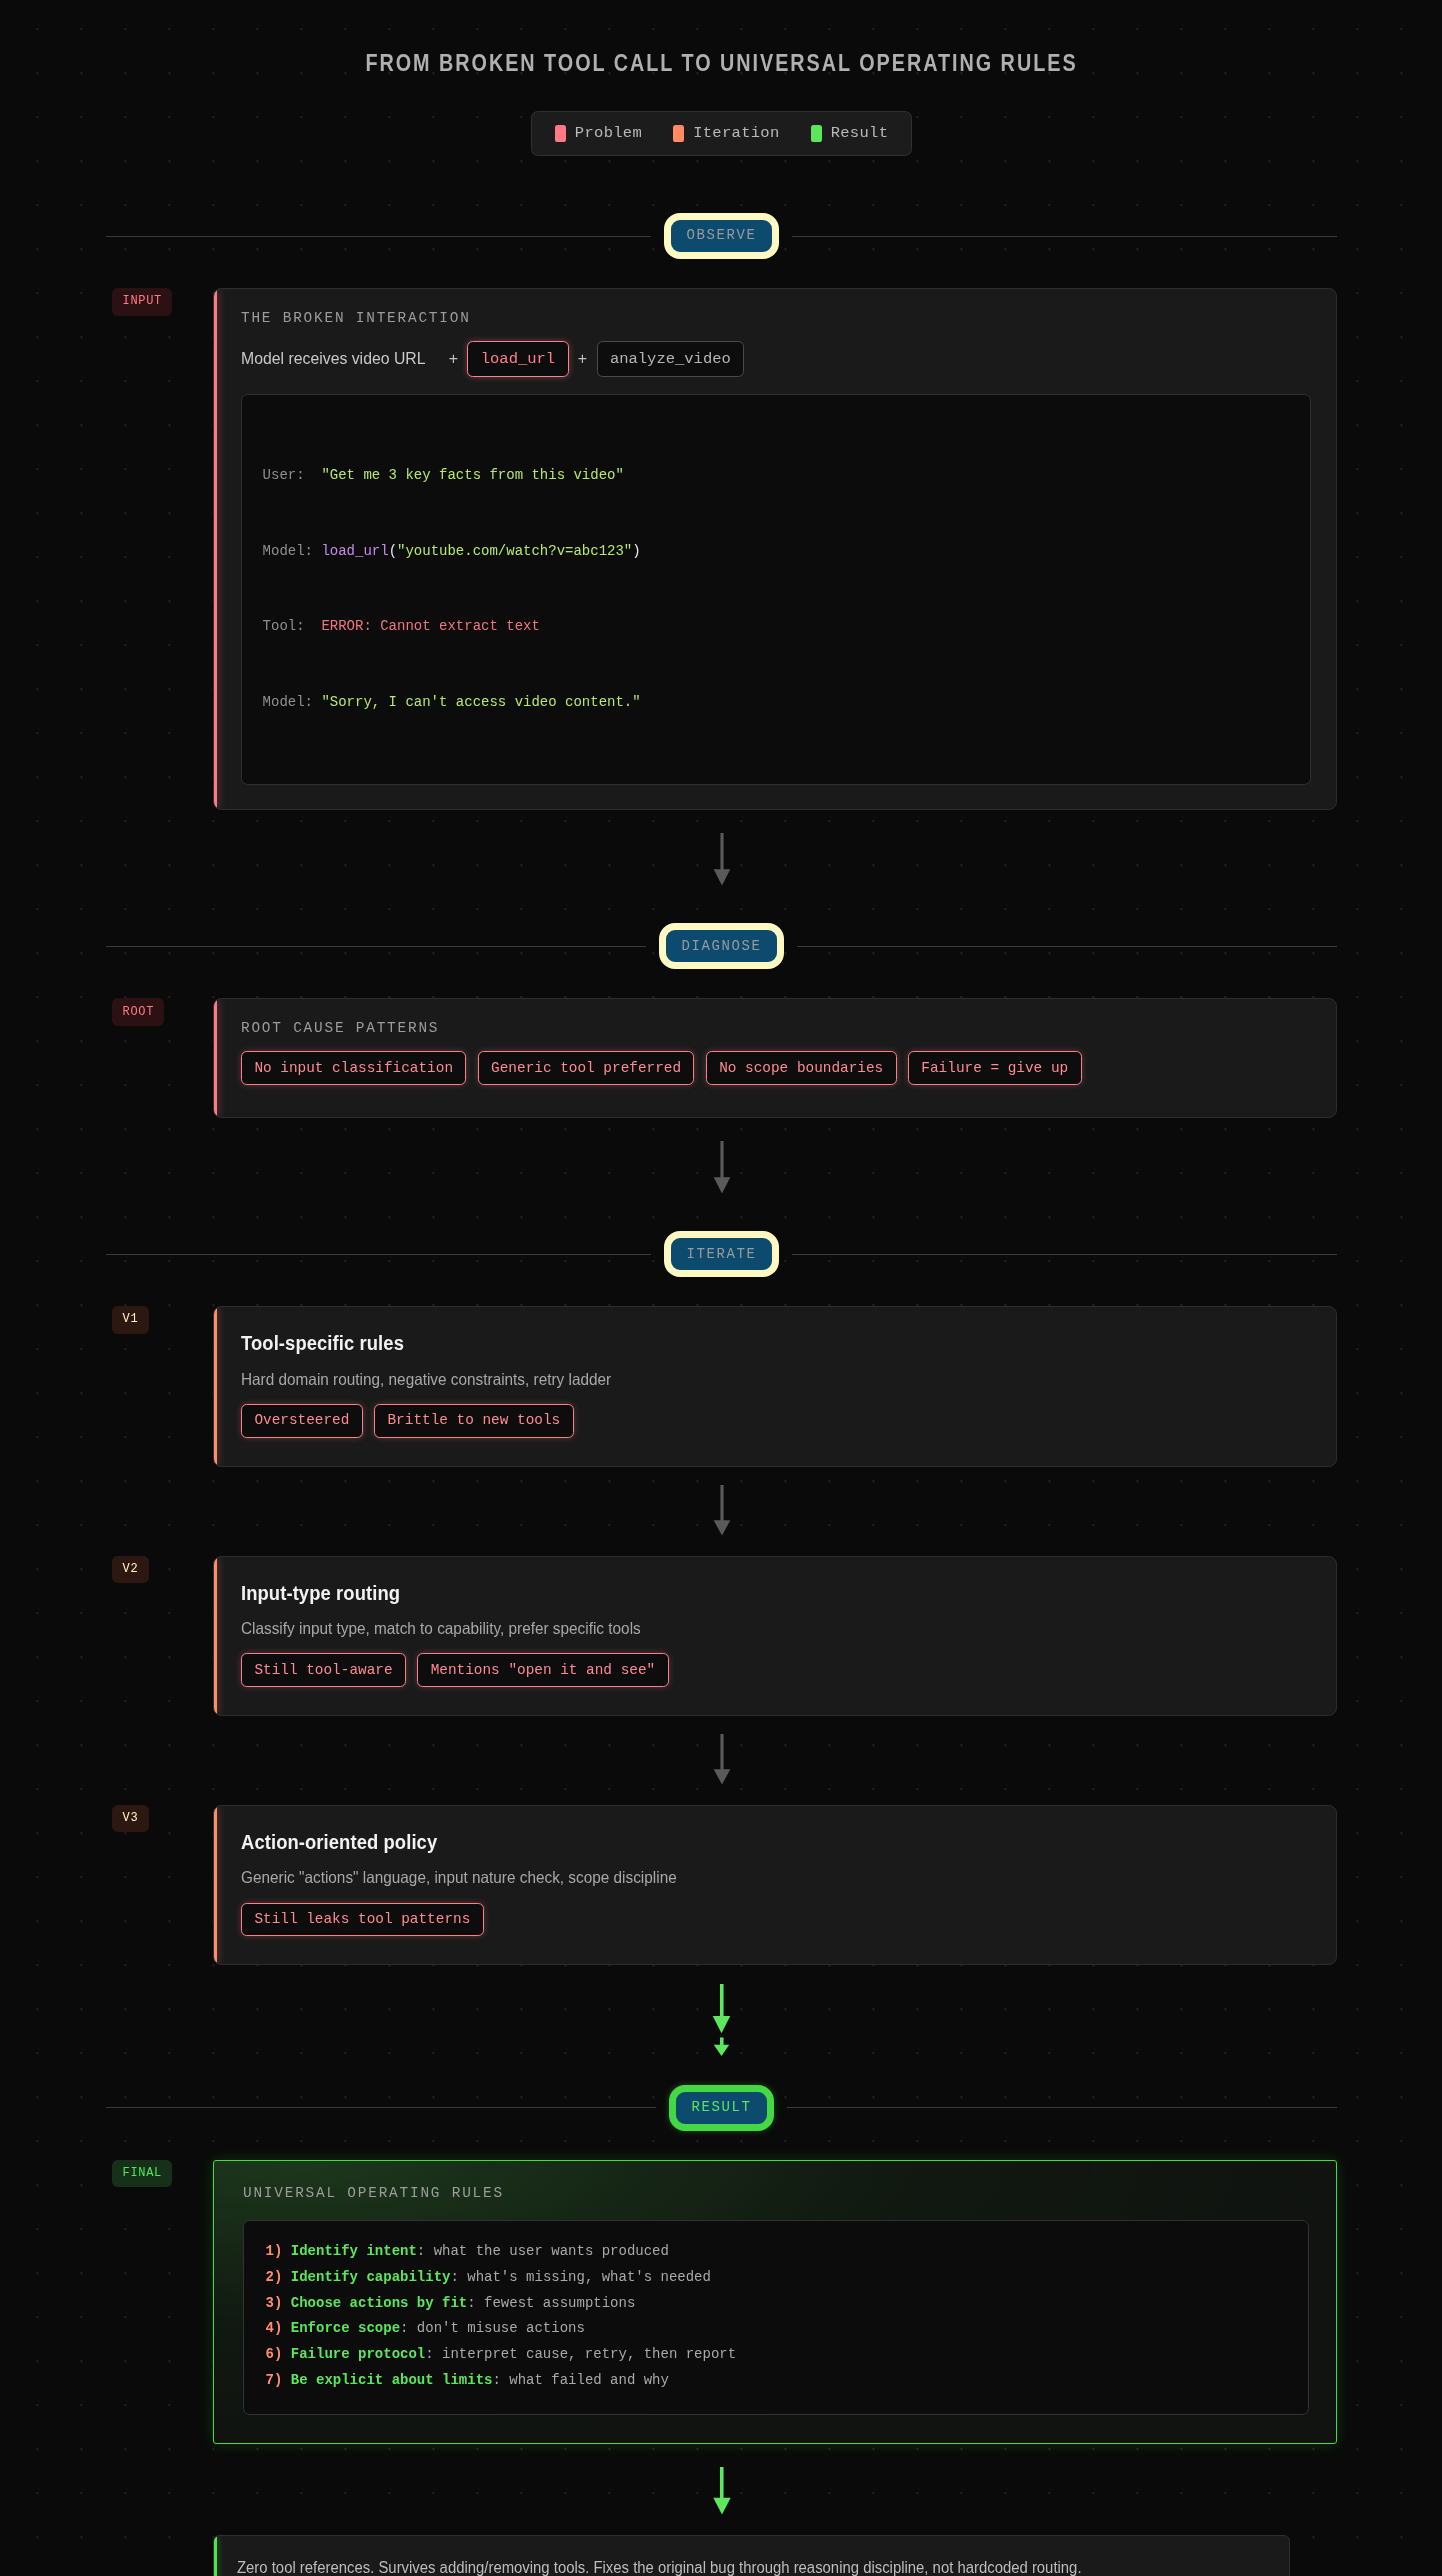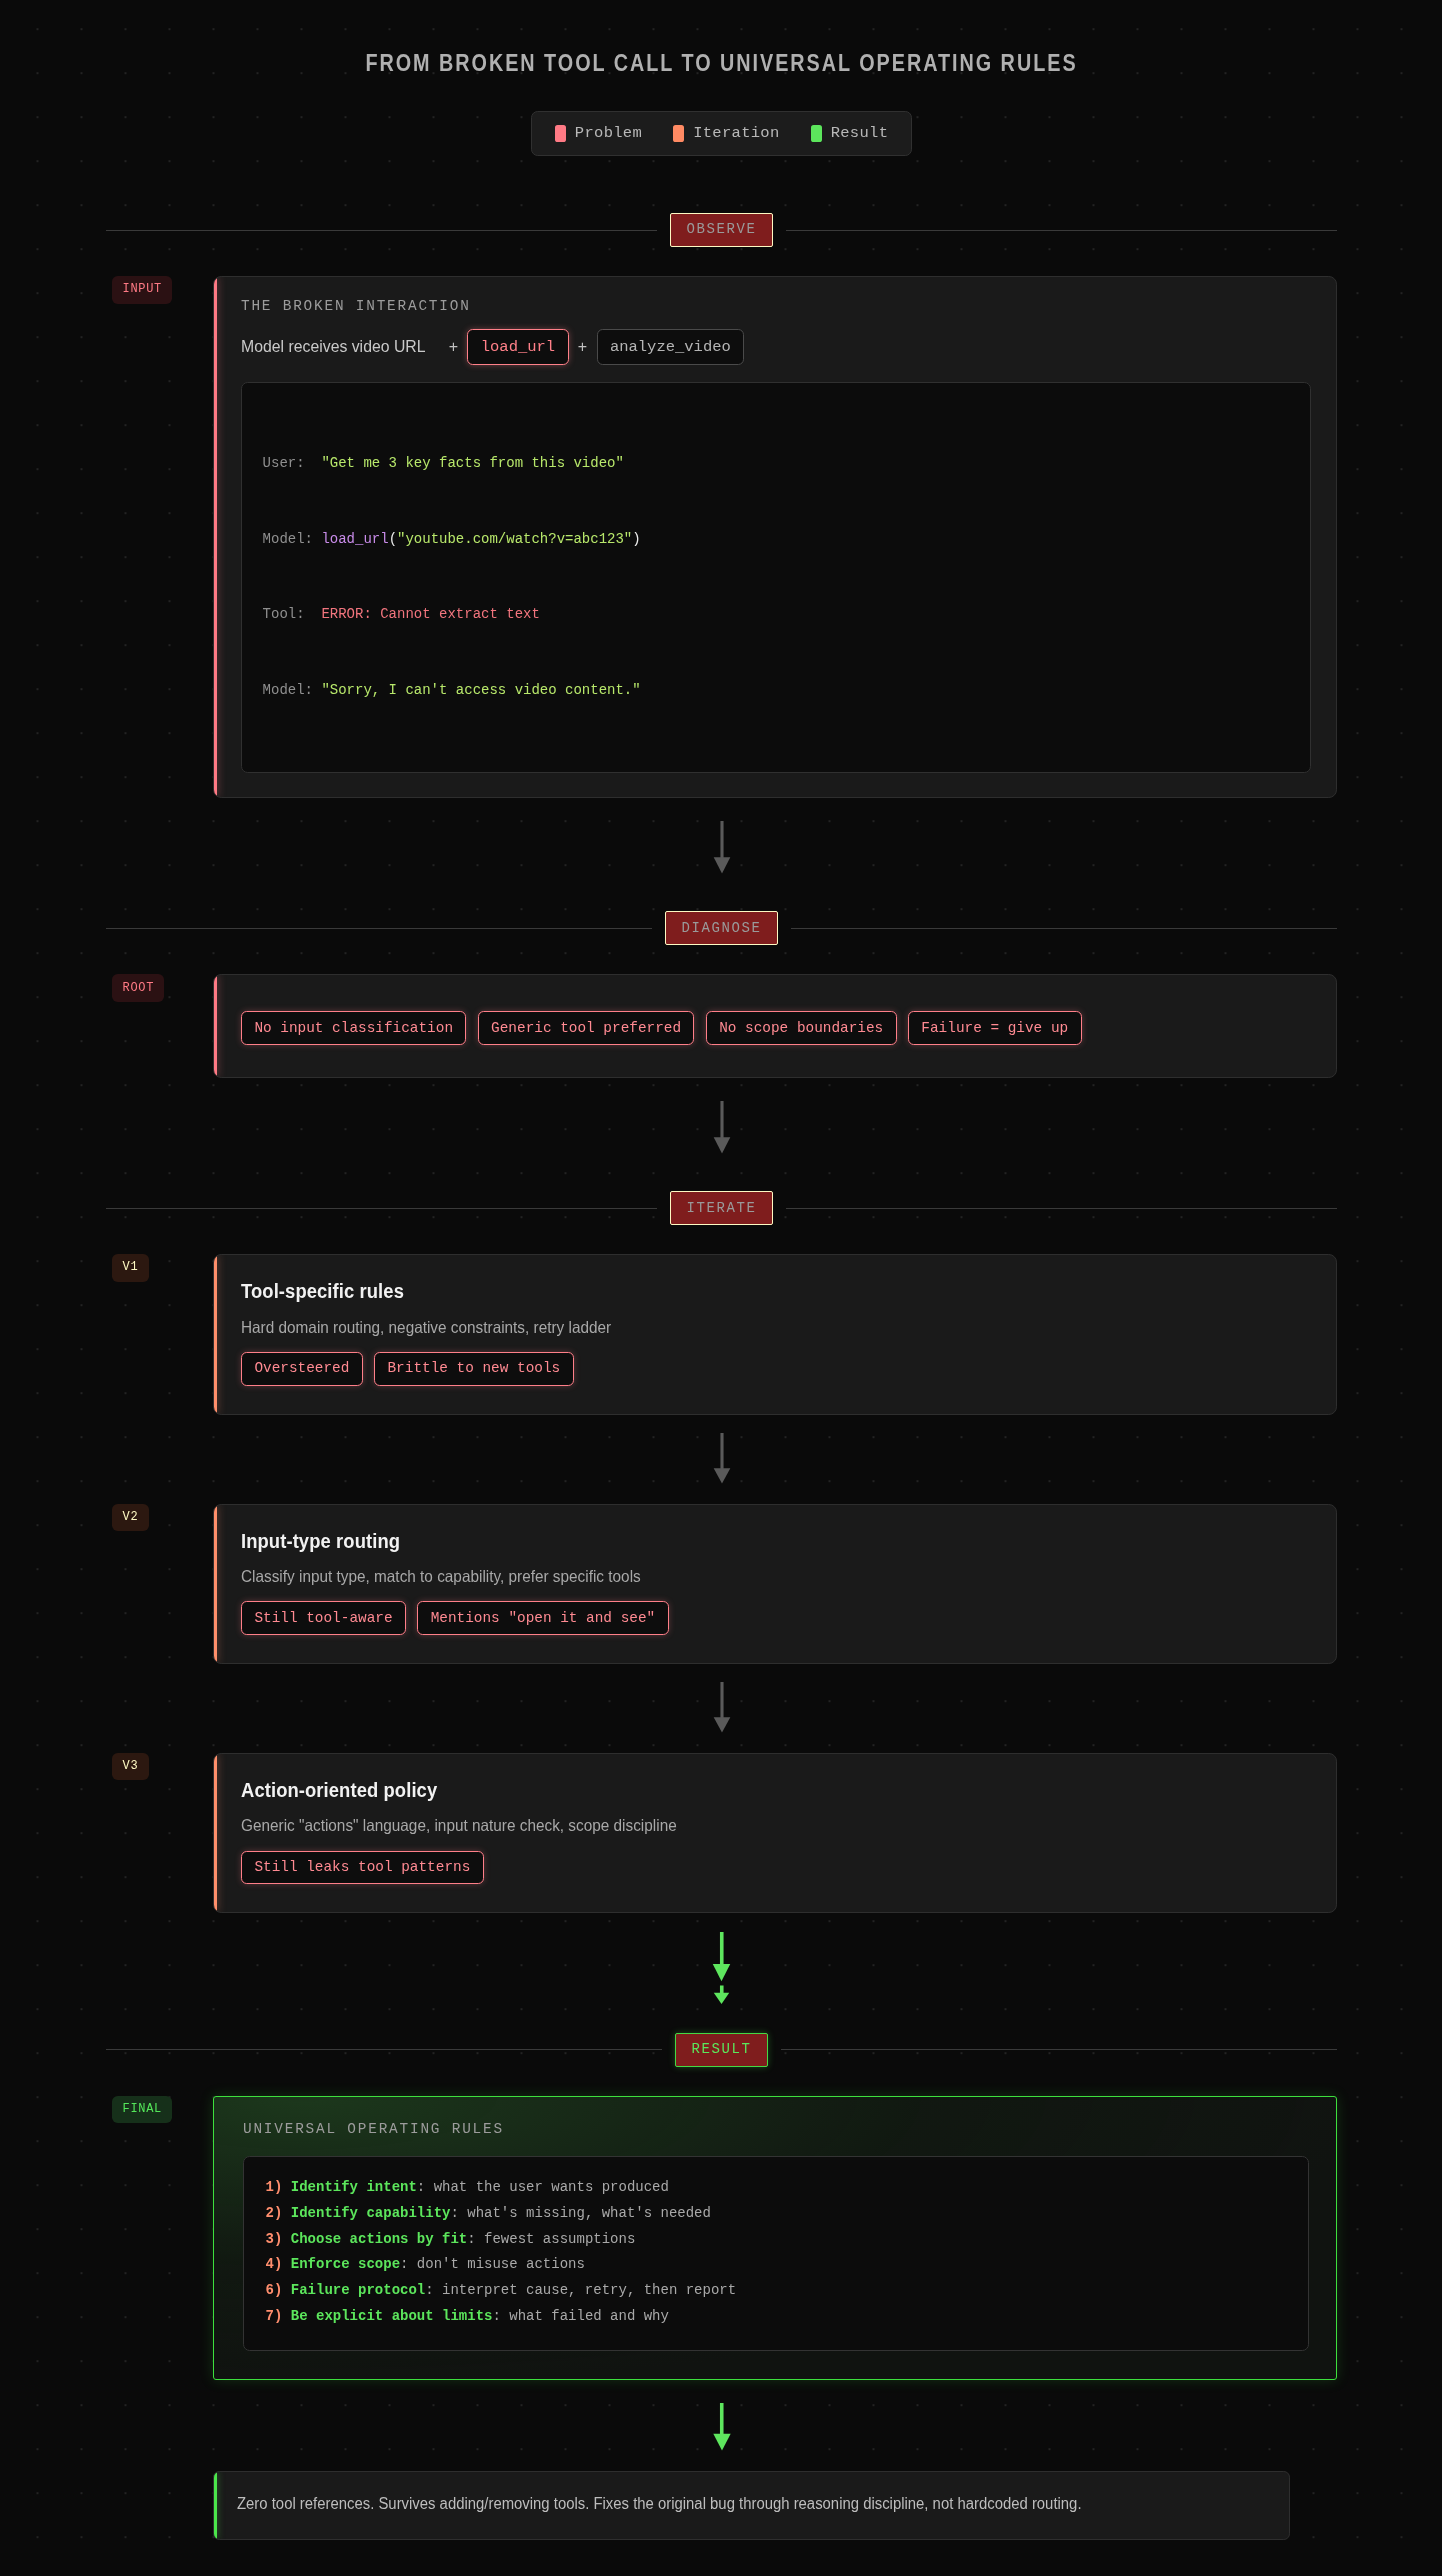--- a/index.html
+++ b/index.html
@@ -66,25 +66,25 @@
     margin: 0 auto;
     width: 1231px;
     padding: 0;
   }
   .divider .rule { flex: 1; height: 1px; background: #3a3a3a; }
   .divider .chip {
     font-family: "Liberation Mono", monospace;
     font-size: 14px;
     letter-spacing: 1.6px;
     color: #9a9a9a;
-    border: 1px solid #fef9c3;
-    border-radius: 2px;
+    border: 7px solid #fef9c3;
+    border-radius: 16px;
     padding: 7.7px 15.5px 8.8px;
     margin: 0 13.4px;
-    background: #7f1d1d;
+    background: #0c4a6e;
     white-space: nowrap;
   }
   .divider.green .chip {
     color: #5CE65C;
     border-color: #44d944;
     box-shadow: 0 0 7.2px rgba(80,230,80,0.30);
   }
 
   
   .row {
@@ -354,20 +354,21 @@
     <span class="rule"></span>
   </div>
 
   <div class="sp-56"></div>
 
   <div class="row">
     <div class="gutter">
       <span class="stage-badge badge-problem">ROOT</span>
     </div>
     <div class="card accent-problem" style="padding-bottom:32px;">
+      <div class="kicker">ROOT CAUSE PATTERNS</div>
       <div class="chips" style="max-width:876px;">
         <span class="chip-red">No input classification</span>
         <span class="chip-red">Generic tool preferred</span>
         <span class="chip-red">No scope boundaries</span>
         <span class="chip-red">Failure = give up</span>
       </div>
     </div>
   </div>
 
   <div class="sp-44"></div>

